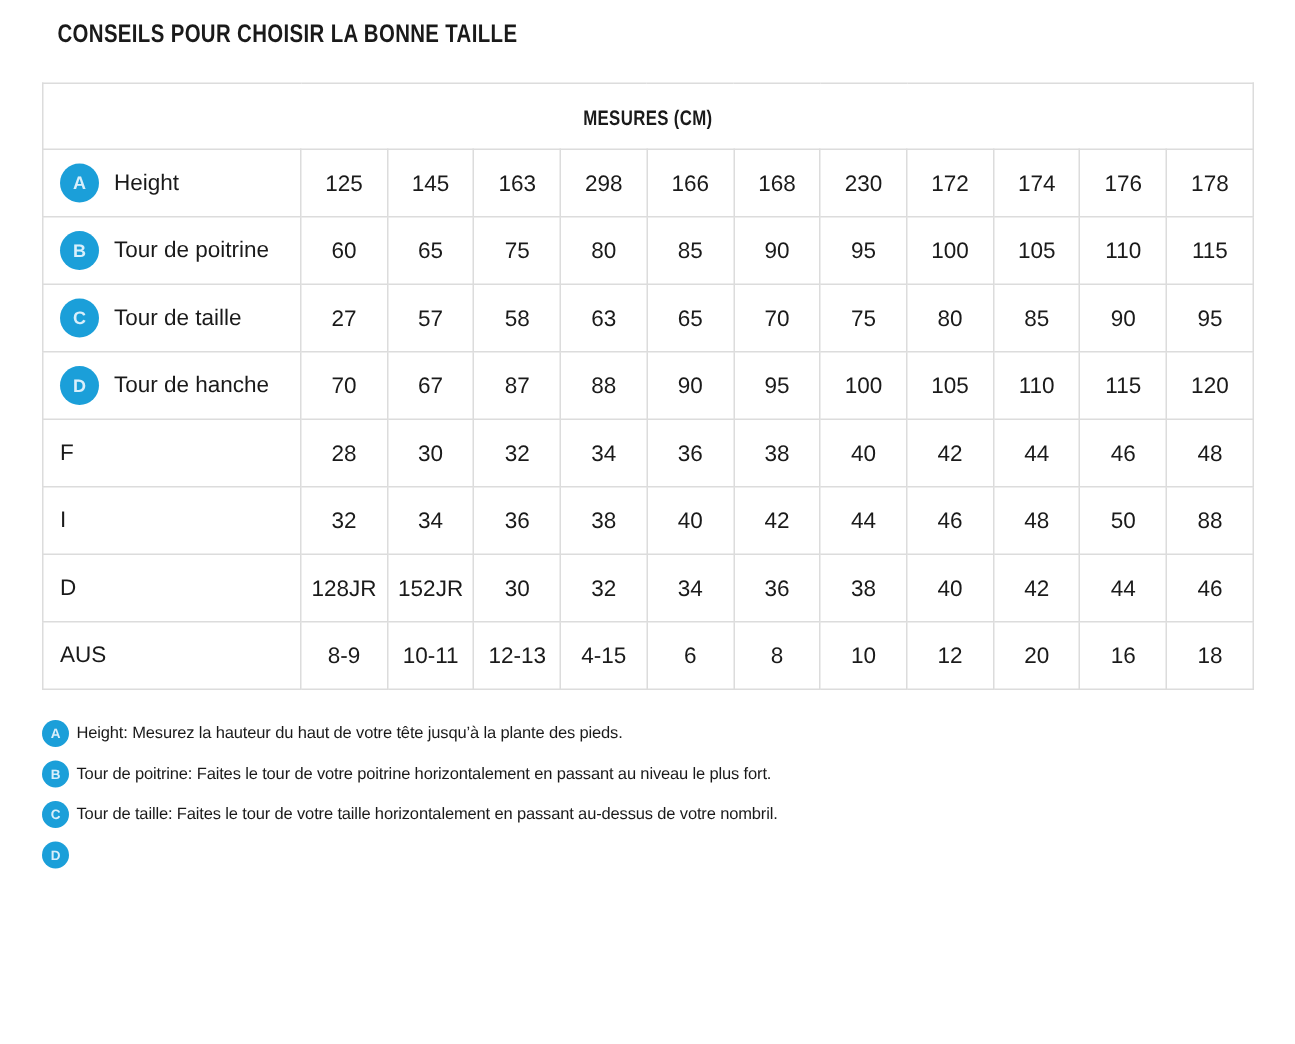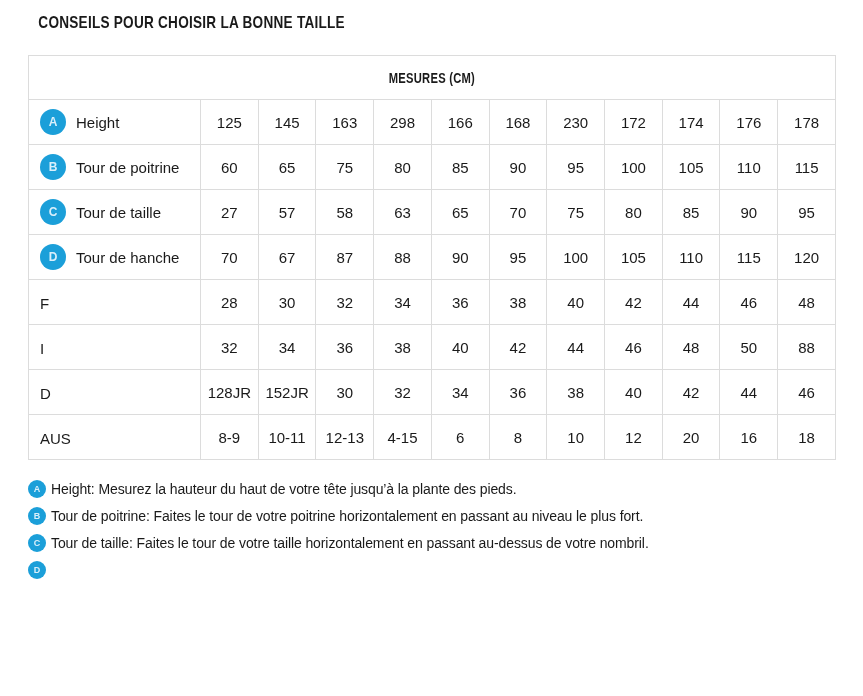--- a/index.html
+++ b/index.html
@@ -61,21 +61,21 @@
   .row-label { vertical-align: middle; }
   .legend { margin: 15px 0 0 28px; }
   .legend-item { display: flex; align-items: center; height: 27px; }
   .badge-small {
     width: 18px; height: 18px;
     line-height: 18px;
     font-size: 9px;
     margin-right: 5px;
     flex: none;
   }
-  .legend-text { font-size: 14px; letter-spacing: -0.1px; white-space: nowrap; }
+  .legend-text { font-size: 11px; letter-spacing: -0.1px; white-space: nowrap; }
 </style>
 </head>
 <body>
 
 <div class="title">
   <span class="condensed">CONSEILS POUR CHOISIR LA BONNE TAILLE</span>
 </div>
 
 <table class="size-chart">
   <colgroup>

